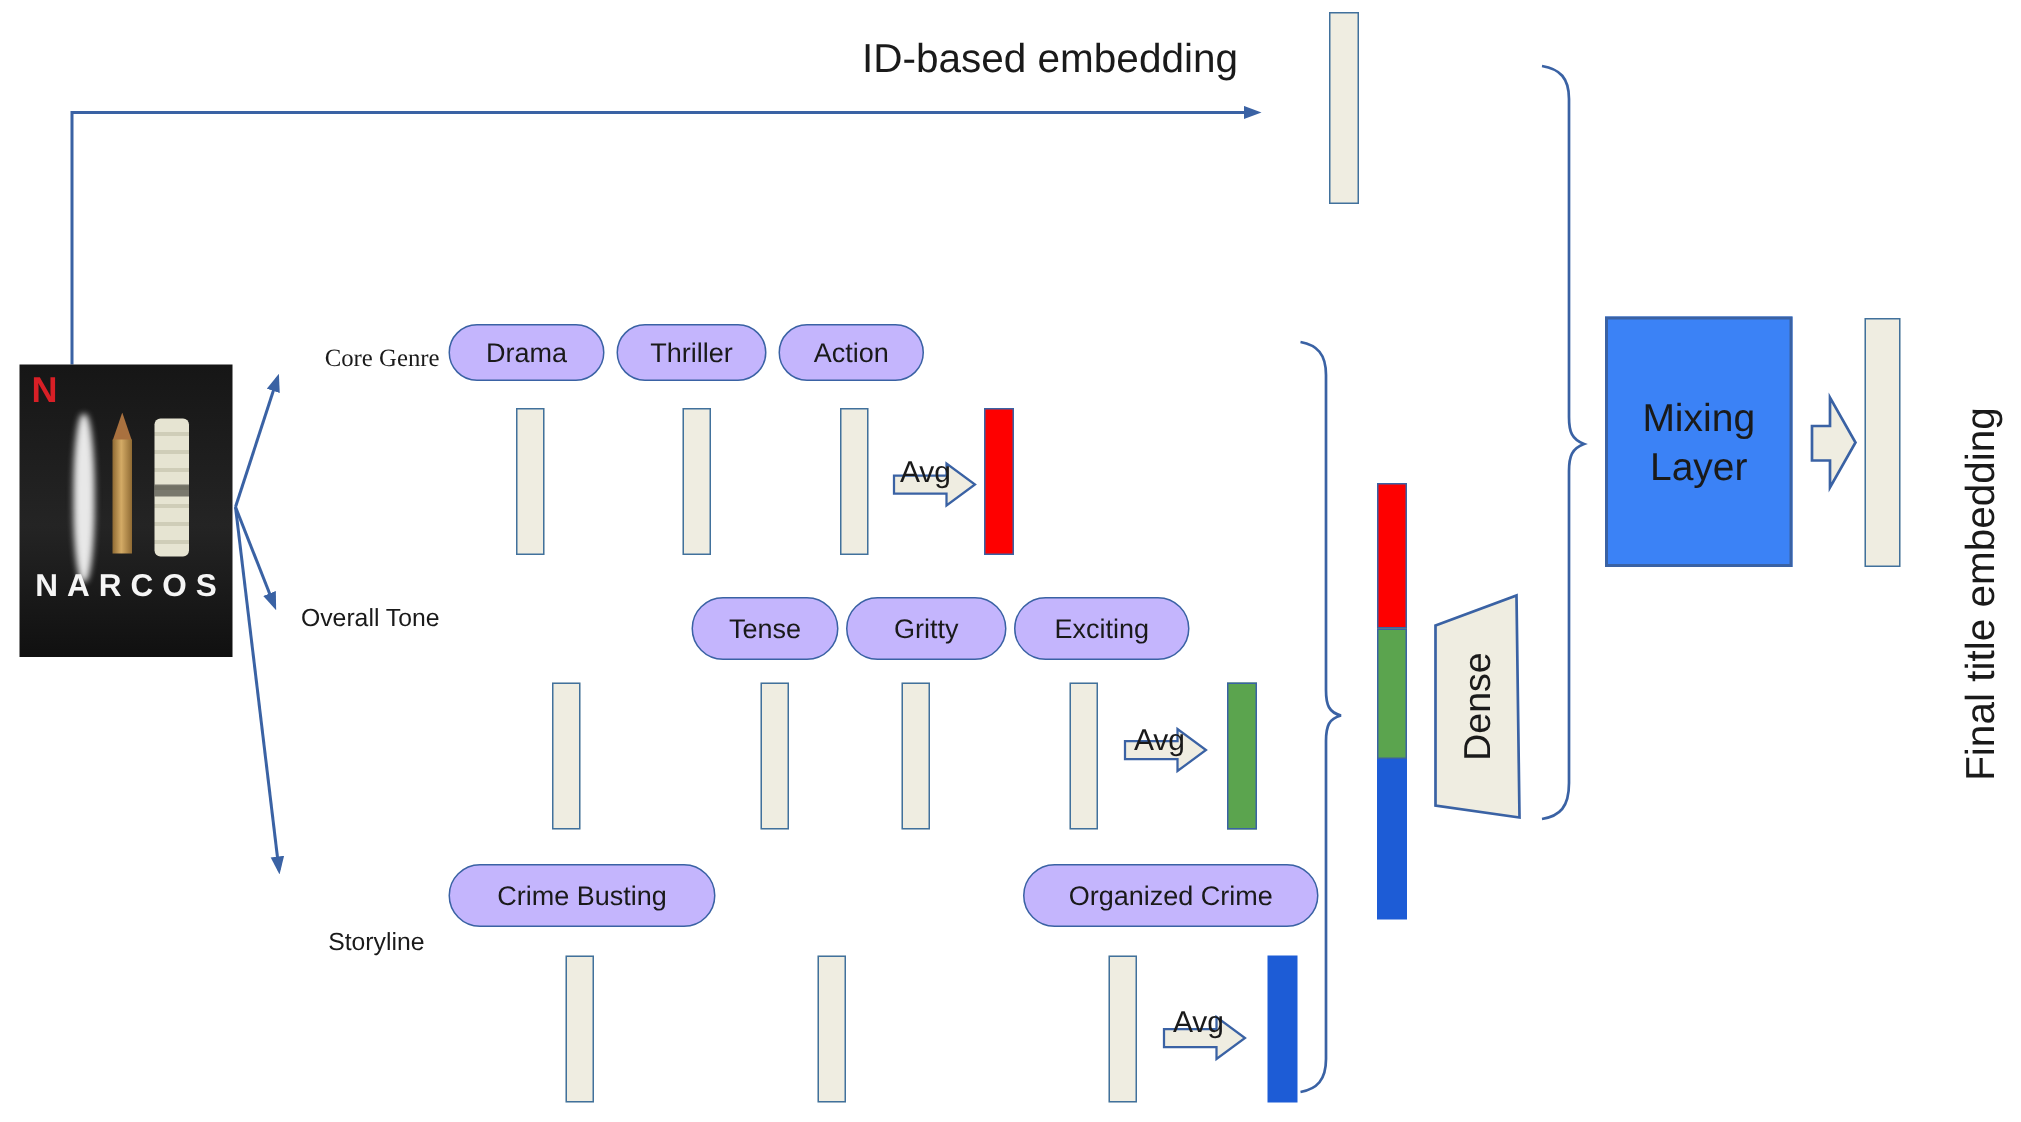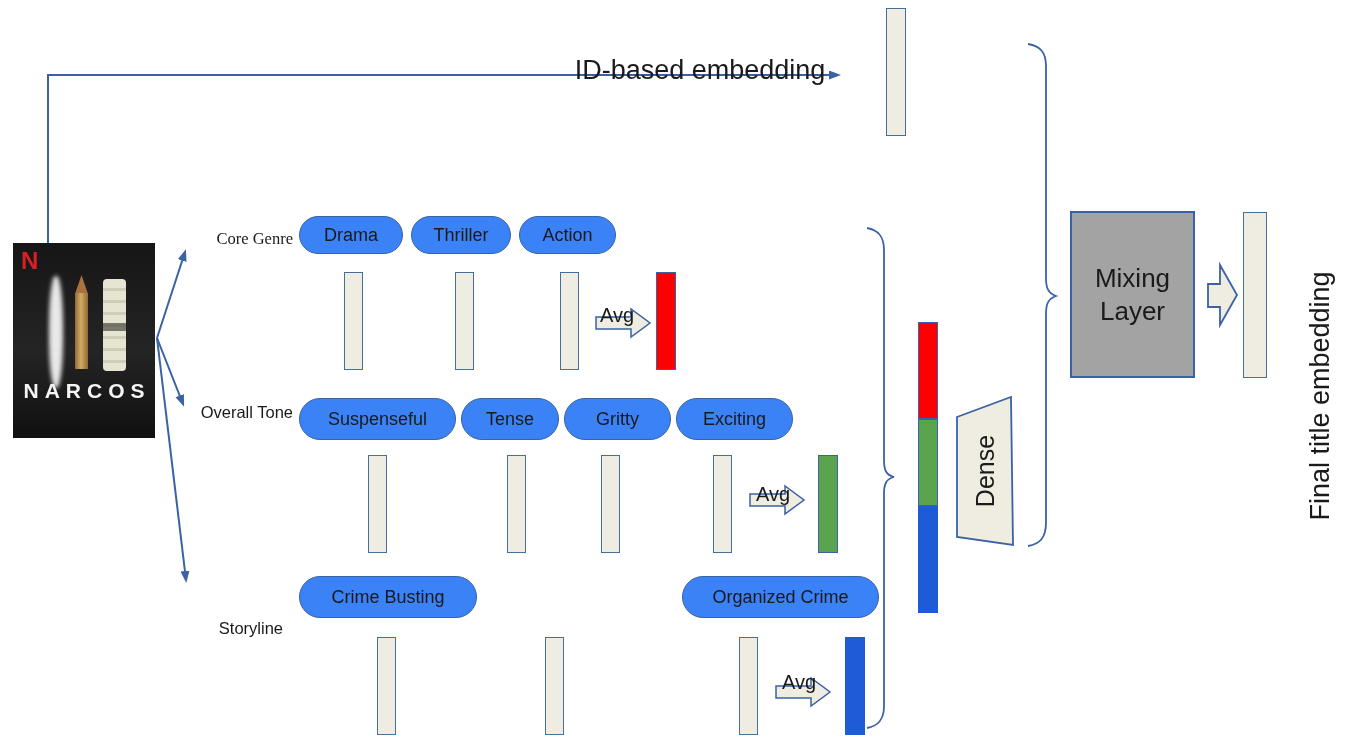--- a/index.html
+++ b/index.html
@@ -1,29 +1,29 @@
 <!DOCTYPE html>
 <html><head>
 <meta charset="utf-8">
 <style>
   html,body{margin:0;padding:0;background:#fff;}
   #canvas{position:relative;width:1347px;height:748px;background:#ffffff;overflow:hidden;
           font-family:"Liberation Sans", sans-serif;color:#1a1a1a;}
   #shapes{position:absolute;left:0;top:0;width:1347px;height:748px;}
   .abs{position:absolute;}
-  .heading{font-size:27px;text-align:center;margin-top:31px;}
+  .heading{font-size:27px;text-align:center;}
   .bar{position:absolute;width:19px;height:98px;background:#efede1;border:1.5px solid #41719c;box-sizing:border-box;}
   .cbar{position:absolute;width:20px;height:98px;box-sizing:border-box;}
-  .pill{position:absolute;height:38px;background:#3b82f6;border:1.6px solid #3a62a4;border-radius:21px;
+  .pill{position:absolute;height:38px;background:#c4b5fd;border:1.6px solid #3a62a4;border-radius:21px;
         display:flex;align-items:center;justify-content:center;font-size:18px;box-sizing:border-box;white-space:nowrap;}
   .pill.tall{height:42px;}
   .rowlabel{position:absolute;width:102px;font-size:16.5px;text-align:right;white-space:nowrap;}
   .avg{position:absolute;width:50px;text-align:center;font-size:20px;margin-top:24px;}
   .vtext{position:absolute;display:flex;align-items:center;justify-content:center;transform:rotate(-90deg);}
-  .mixbox{position:absolute;left:1070px;top:211px;width:125px;height:167px;background:#a3a3a3;
+  .mixbox{position:absolute;left:1070px;top:211px;width:125px;height:167px;background:#3b82f6;
           border:2px solid #3a62a4;box-sizing:border-box;display:flex;align-items:center;justify-content:center;
           text-align:center;font-size:26px;line-height:1.25;}
   
   .poster{position:absolute;left:13px;top:243px;width:142px;height:195px;background:linear-gradient(180deg,#161616,#242424 55%,#101010);}
   .brand{position:absolute;left:8px;top:4px;color:#d81f26;font-size:24px;font-weight:bold;}
   .coke{position:absolute;left:36px;top:33px;width:14px;height:112px;background:#e8e8e8;filter:blur(2px);border-radius:45%;}
   .bullet-tip{position:absolute;left:62px;top:32px;width:13px;height:19px;background:#a9713f;
               clip-path:polygon(50% 0,100% 100%,0 100%);}
   .bullet-body{position:absolute;left:62px;top:50px;width:13px;height:76px;background:linear-gradient(90deg,#8f6a33,#d4ab66 45%,#8f6a33);}
   .money{position:absolute;left:90px;top:36px;width:23px;height:92px;border-radius:4px;
@@ -81,21 +81,20 @@
   <div class="pill" style="left:299px;top:216px;width:104px;">Drama</div>
   <div class="pill" style="left:411px;top:216px;width:100px;">Thriller</div>
   <div class="pill" style="left:519px;top:216px;width:97px;">Action</div>
   <div class="bar" style="left:344px;top:272px;"></div>
   <div class="bar" style="left:455px;top:272px;"></div>
   <div class="bar" style="left:560px;top:272px;"></div>
   <div class="avg" style="left:592px;top:280px;">Avg</div>
   <div class="cbar" style="left:656px;top:272px;background:#fe0000;border:1px solid #3a62a4;"></div>
 
   <div class="rowlabel" style="left:191px;top:403px;">Overall Tone</div>
-  <div class="pill tall" style="left:299px;top:398px;width:157px;">Suspenseful</div>
   <div class="pill tall" style="left:564px;top:398px;width:107px;">Gritty</div>
   <div class="pill tall" style="left:461px;top:398px;width:98px;">Tense</div>
   <div class="pill tall" style="left:676px;top:398px;width:117px;">Exciting</div>
   <div class="bar" style="left:368px;top:455px;"></div>
   <div class="bar" style="left:507px;top:455px;"></div>
   <div class="bar" style="left:601px;top:455px;"></div>
   <div class="bar" style="left:713px;top:455px;"></div>
   <div class="avg" style="left:748px;top:459px;">Avg</div>
   <div class="cbar" style="left:818px;top:455px;background:#5ba44e;border:1px solid #3a62a4;"></div>
 

